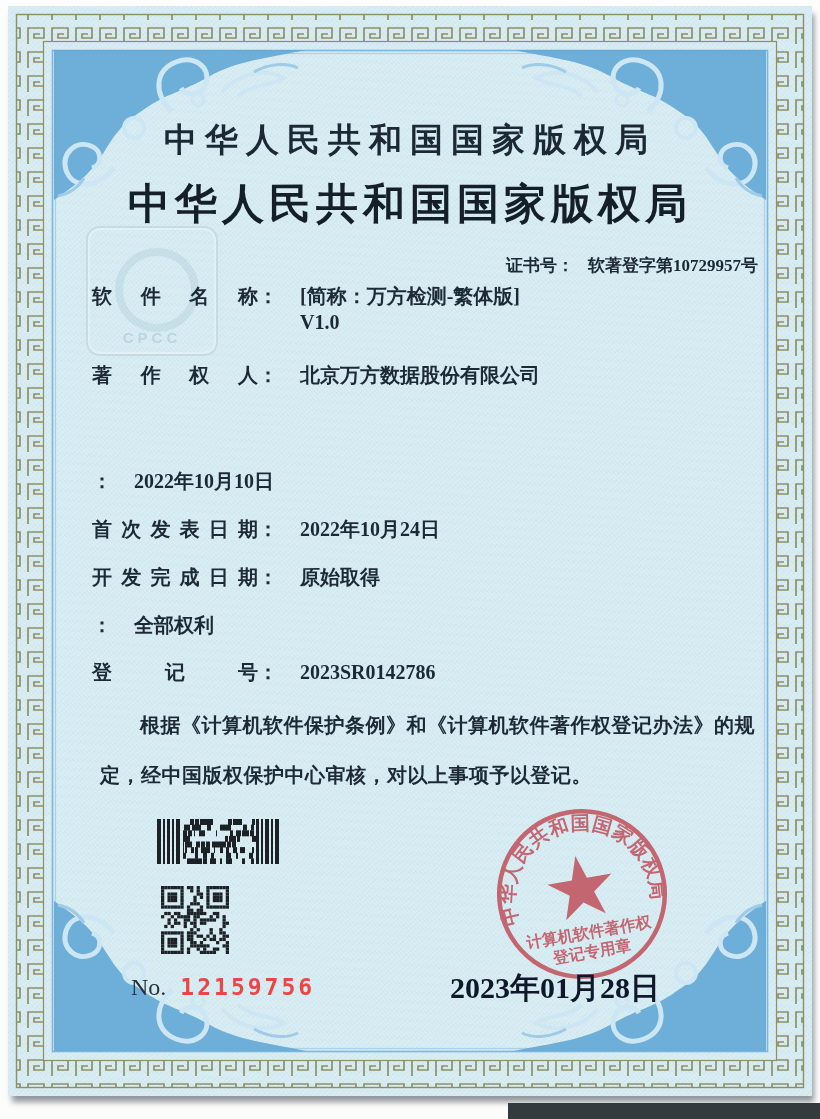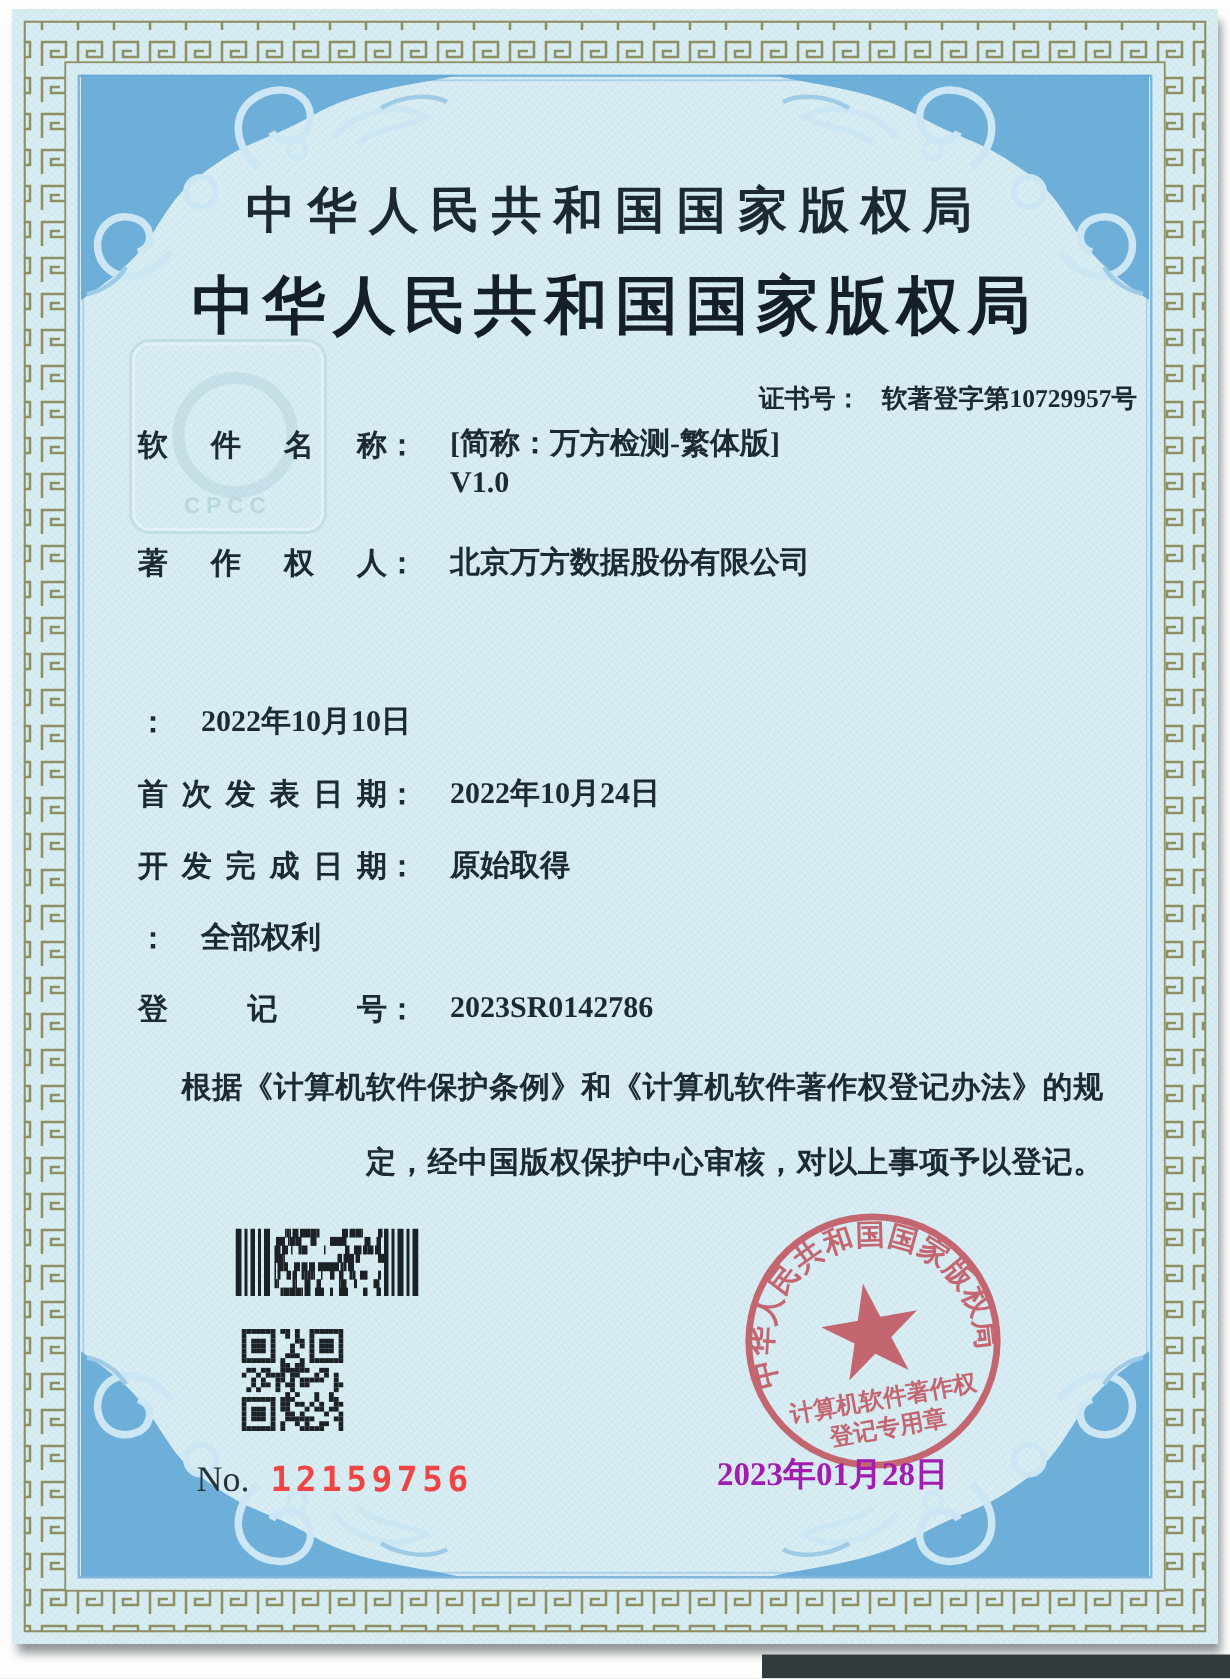--- a/index.html
+++ b/index.html
@@ -32,36 +32,36 @@
       border-radius:50%;}
   .emboss .tx{position:absolute;left:0;right:0;bottom:10px;text-align:center;font-size:15px;
       letter-spacing:4px;font-weight:700;color:rgba(140,180,195,.75);font-family:"Liberation Sans",sans-serif;}
 
   .row{position:absolute;left:92px;display:flex;align-items:flex-start;color:#1d2935;}
   .flabel{display:inline-block;width:166px;font-size:20px;font-weight:700;
       text-align:justify;text-align-last:justify;}
   .fcolon{font-size:20px;font-weight:700;}
   .fvalue{margin-left:22px;font-size:20px;font-weight:700;line-height:26px;max-width:440px;}
 
-  .statement{position:absolute;left:72px;top:700px;width:664px;font-size:20px;font-weight:600;
-      color:#1d2935;line-height:50px;text-indent:2em;letter-spacing:.5px;text-align:right;}
+  .statement{position:absolute;left:100px;top:700px;width:664px;font-size:20px;font-weight:600;
+      color:#1d2935;line-height:50px;text-indent:2em;letter-spacing:.5px;}
 
   .barcode{position:absolute;left:157px;top:819px;width:122px;height:45px;}
   .qrcode{position:absolute;left:161px;top:886px;width:68px;height:68px;}
   .barcode svg rect,.qrcode svg rect{fill:#1b2125;}
 
   .seal{position:absolute;left:492px;top:804px;width:180px;height:180px;
       transform:rotate(-10deg);opacity:.88;pointer-events:none;}
 
   .serial{position:absolute;left:131px;top:974px;font-size:24px;color:#26323c;}
   .serial .lbl{font-family:"Liberation Serif",serif;}
   .serial .num{margin-left:14px;color:#ef4444;letter-spacing:3px;font-weight:600;
       font-family:"DejaVu Sans Mono",monospace;font-size:23px;}
   .issue-date{position:absolute;left:425px;top:968px;width:260px;text-align:center;
-      font-size:22px;font-weight:700;color:#a21caf;}
+      font-size:30px;font-weight:700;color:#0f172a;}
 </style>
 </head>
 <body>
 
 <div class="page">
   <div class="paper"></div>
 
   <svg class="frame-svg" width="820" height="1119">
     <defs>
       <pattern id="gk" width="24" height="24" patternUnits="userSpaceOnUse">

